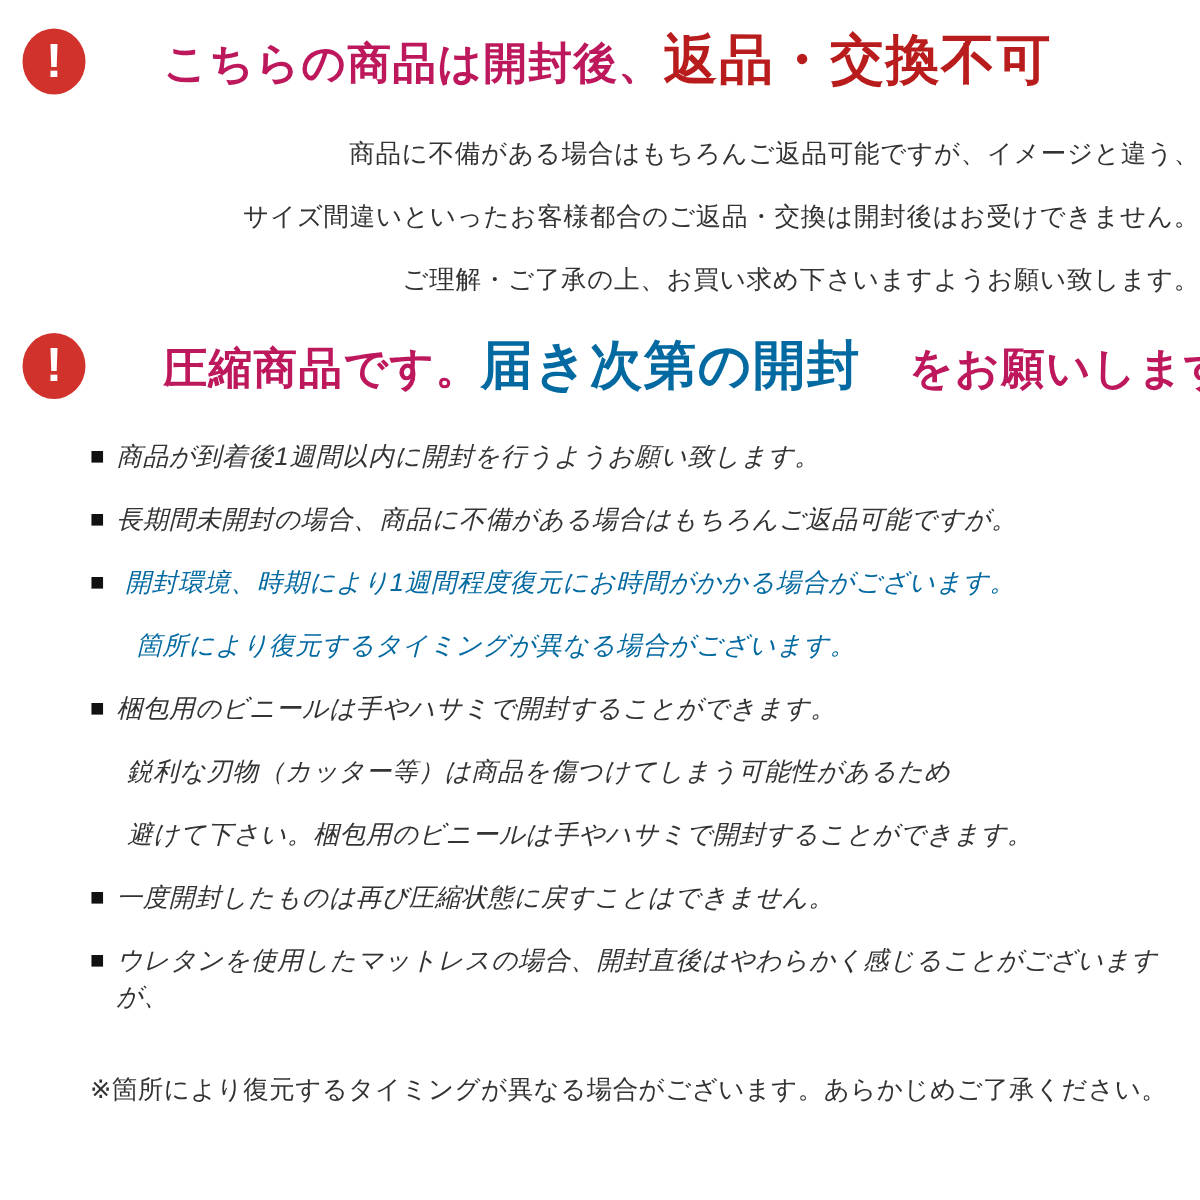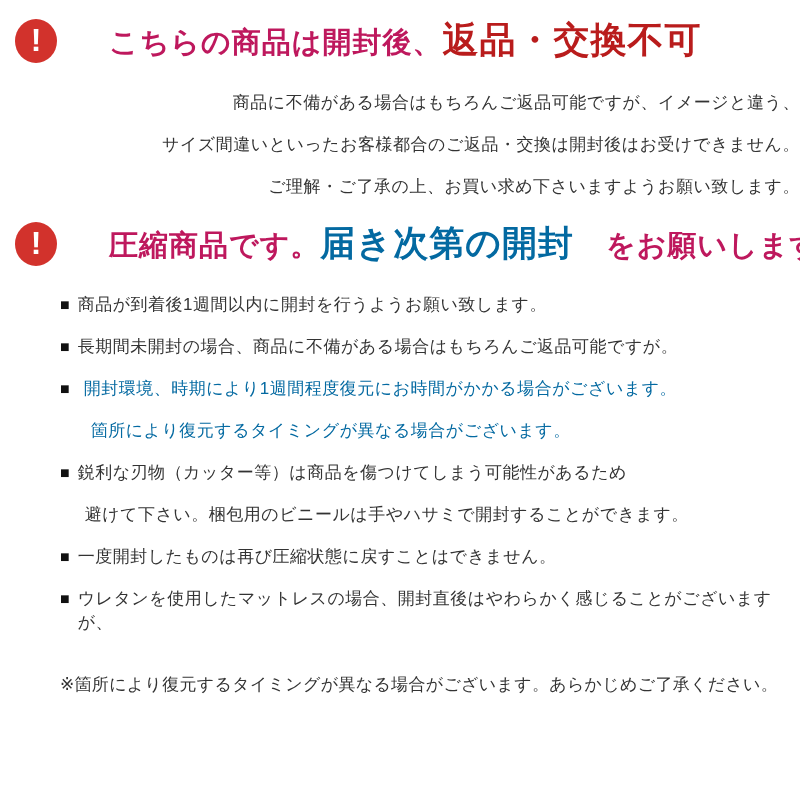--- a/index.html
+++ b/index.html
@@ -32,21 +32,21 @@
 
   
   .para { margin:26px 0 0 78px; }
   .para p { margin:0 0 19px 0; font-size:17px; line-height:23px; letter-spacing:0.5px;text-align:right; }
 
   
   .sec2 .heading-row { margin-top:22px; }
   ul.list { list-style:none; margin:26px 0 0 60px; padding:0; }
   ul.list li { display:flex; align-items:flex-start; }
   .bullet { flex:0 0 auto; font-size:16px; line-height:24px; margin-right:8px; color:#111111; }
-  .lines { flex:1 1 auto; }
+  .lines { flex:1 1 auto;font-style:italic; }
   .lines > div { font-size:17px; line-height:24px; letter-spacing:0.5px; margin-bottom:18px; }
   .lines > div + div { padding-left:7px; }
   li.red .lines > div { color:#0369a1; }
   li.red .lines { padding-left:6px; }
 
   
   .footnote { margin:20px 0 0 60px; font-size:17px; line-height:23px; letter-spacing:0.3px; }
 </style>
 </head>
 <body>
@@ -98,20 +98,21 @@
       <li class="red">
         <span class="bullet">■</span>
         <div class="lines">
           <div>開封環境、時期により1週間程度復元にお時間がかかる場合がございます。</div>
           <div>箇所により復元するタイミングが異なる場合がございます。</div>
         </div>
       </li>
       <li>
         <span class="bullet">■</span>
         <div class="lines">
+          <div>梱包用のビニールは手やハサミで開封することができます。</div>
           <div>鋭利な刃物（カッター等）は商品を傷つけてしまう可能性があるため</div>
           <div>避けて下さい。梱包用のビニールは手やハサミで開封することができます。</div>
         </div>
       </li>
       <li>
         <span class="bullet">■</span>
         <div class="lines">
           <div>一度開封したものは再び圧縮状態に戻すことはできません。</div>
         </div>
       </li>

